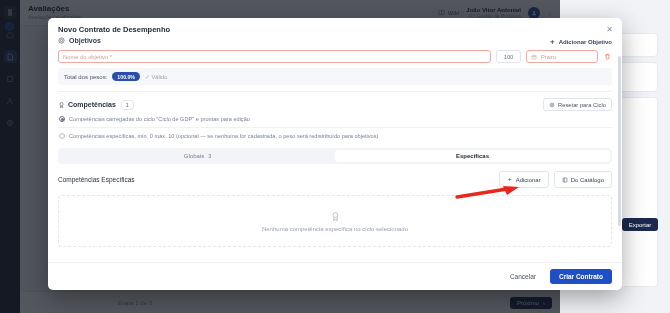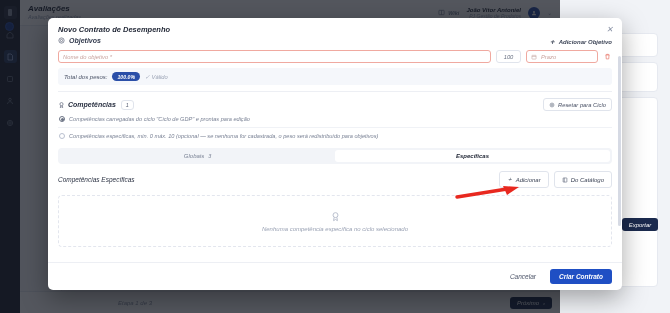--- a/index.html
+++ b/index.html
@@ -2,21 +2,21 @@
 <html><head>
 <meta charset="utf-8">
 <style>
   * { box-sizing: border-box; margin: 0; padding: 0; }
   html, body {
     width: 670px; height: 313px;
     font-family: "Liberation Sans", sans-serif;
     overflow: hidden;
     background: #f1f3f7;
   }
-  #app { position: relative; width: 560px; height: 313px; font-style: italic; }
+  #app { position: relative; width: 560px; height: 313px; }
 
   
   .bg-root { position: absolute; inset: 0; background: #f4f5f9; }
 
   .sidebar {
     position: absolute; left: 0; top: 0; width: 20px; height: 313px;
     background: #1d2230;
     display: flex; flex-direction: column; align-items: center;
     padding-top: 6px; gap: 9px;
   }

